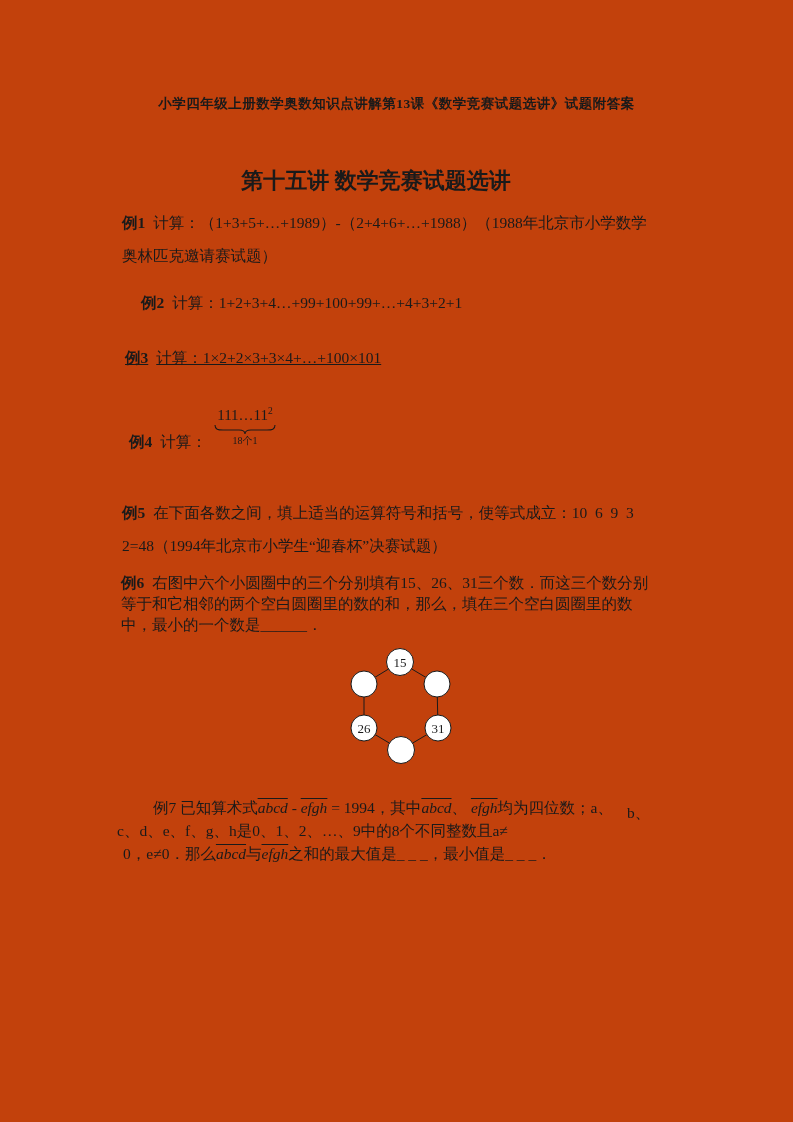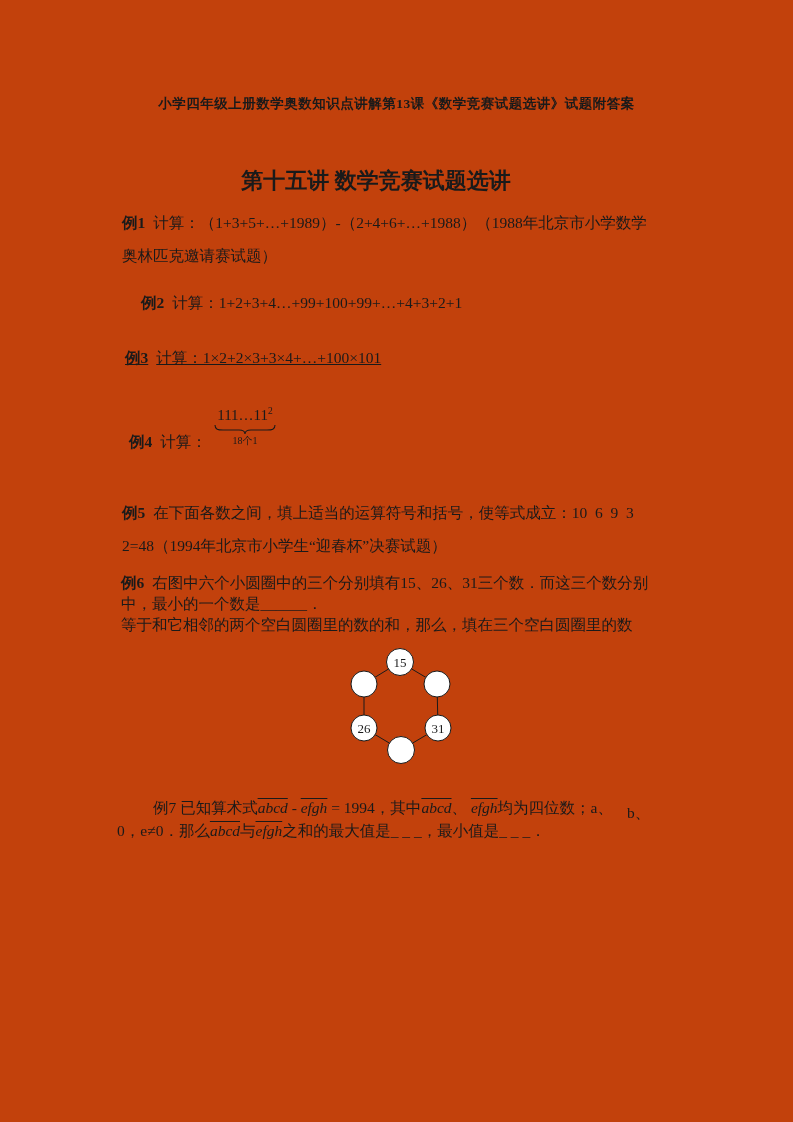--- a/index.html
+++ b/index.html
@@ -59,21 +59,21 @@
   .ovl {
     text-decoration: overline;
     font-style: italic;
   }
   .lowered {
     position: relative;
     top: 5px;
     margin-left: 14px;
   }
   .indent1 { margin-left: 36px; }
-  .indent3 { margin-left: 0; }
+  .indent3 { margin-left: 6px; }
   
   .ex4-stack {
     position: absolute;
     left: 211px;
     top: 407px;
     width: 68px;
     text-align: center;
   }
   .ex4-num {
     font-size: 15px;
@@ -140,22 +140,22 @@
     <div class="ex4-count">18个1</div>
   </div>
 
   <div class="para lh22" style="left:122px; top:491px;">
     <div class="line"><span class="lbl">例5</span><span>在下面各数之间，填上适当的运算符号和括号，使等式成立：10  6  9  3</span></div>
     <div class="line">2=48（1994年北京市小学生“迎春杯”决赛试题）</div>
   </div>
 
   <div class="para" style="left:121px; top:572px;">
     <div class="line"><span class="lbl">例6</span><span>右图中六个小圆圈中的三个分别填有15、26、31三个数．而这三个数分别</span></div>
+    <div class="line">等于和它相邻的两个空白圆圈里的数的和，那么，填在三个空白圆圈里的数</div>
     <div class="line">中，最小的一个数是______．</div>
-    <div class="line">等于和它相邻的两个空白圆圈里的数的和，那么，填在三个空白圆圈里的数</div>
   </div>
 
   <svg class="circle-diagram" width="122" height="128" viewBox="0 0 122 128">
     <g stroke="#1a1a1a" stroke-width="1">
       <line x1="61" y1="23" x2="25" y2="45"></line>
       <line x1="61" y1="23" x2="98" y2="45"></line>
       <line x1="25" y1="45" x2="25" y2="89"></line>
       <line x1="98" y1="45" x2="99" y2="89"></line>
       <line x1="25" y1="89" x2="62" y2="111"></line>
       <line x1="99" y1="89" x2="62" y2="111"></line>
@@ -170,16 +170,17 @@
     </g>
     <g text-anchor="middle">
       <text x="61" y="27.5">15</text>
       <text x="25" y="93.5">26</text>
       <text x="99" y="93.5">31</text>
     </g>
   </svg>
 
   <div class="para lh23" style="left:117px; top:796px;">
     <div class="line indent1"><span>例7</span><span> </span><span>已知算术式</span><span class="ovl">abcd</span><span> - </span><span class="ovl">efgh</span><span> = 1994，其中</span><span class="ovl">abcd</span><span>、 </span><span class="ovl">efgh</span><span>均为四位数；a、</span><span class="lowered">b、</span></div>
+    <div class="line">c、d、e、f、g、h是0、1、2、…、9中的8个不同整数且a≠</div>
     <div class="line indent3"><span>0，e≠0．那么</span><span class="ovl">abcd</span><span>与</span><span class="ovl">efgh</span><span>之和的最大值是</span><span>_ _ _</span><span>，最小值是</span><span>_ _ _</span><span>．</span></div>
   </div>
 
 </div>
 
 </body></html>

